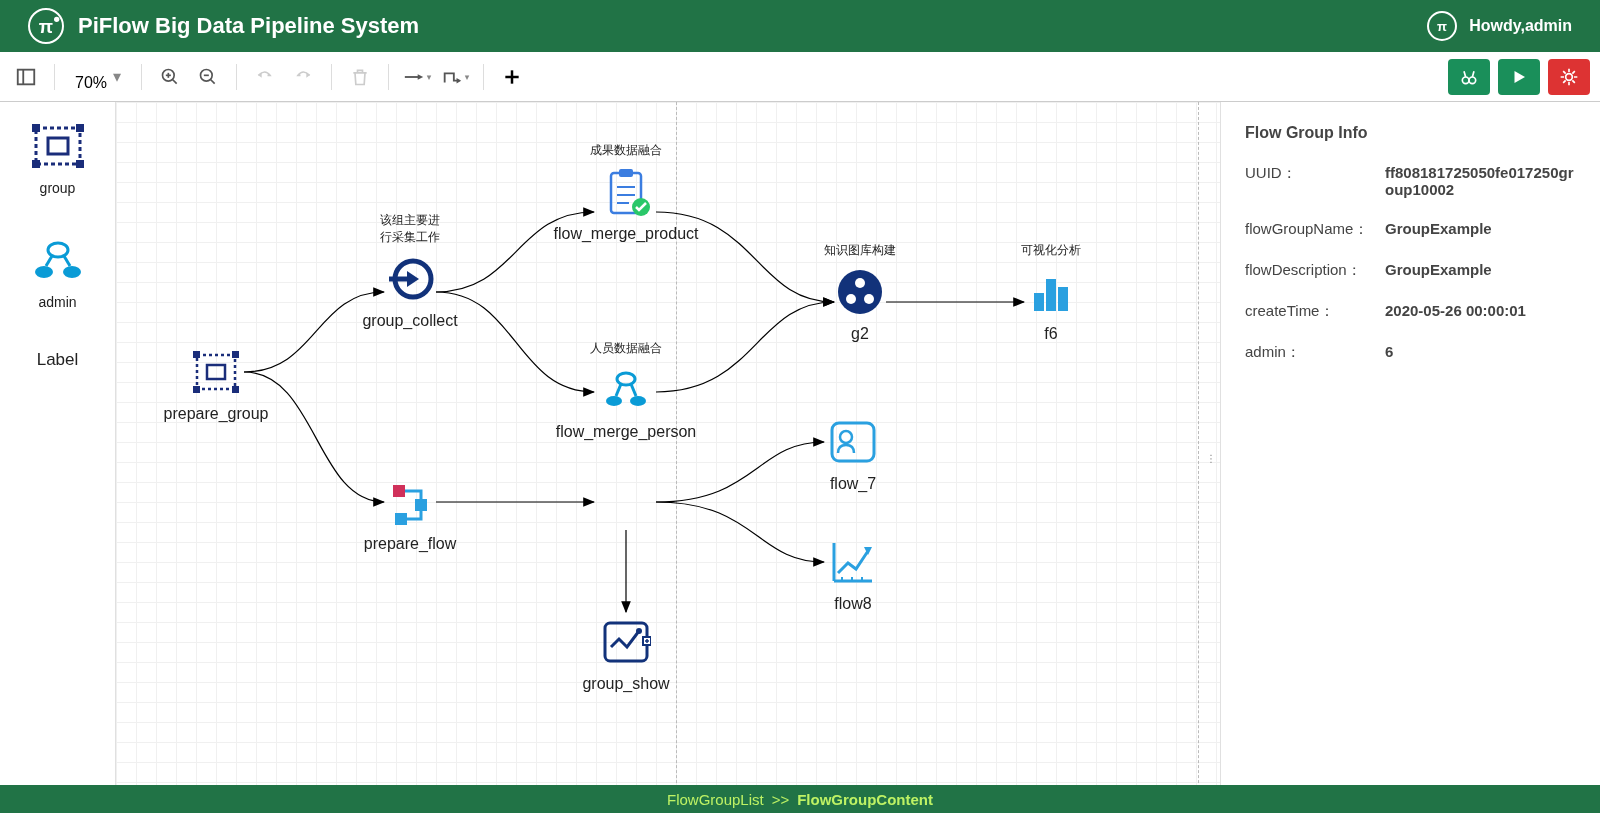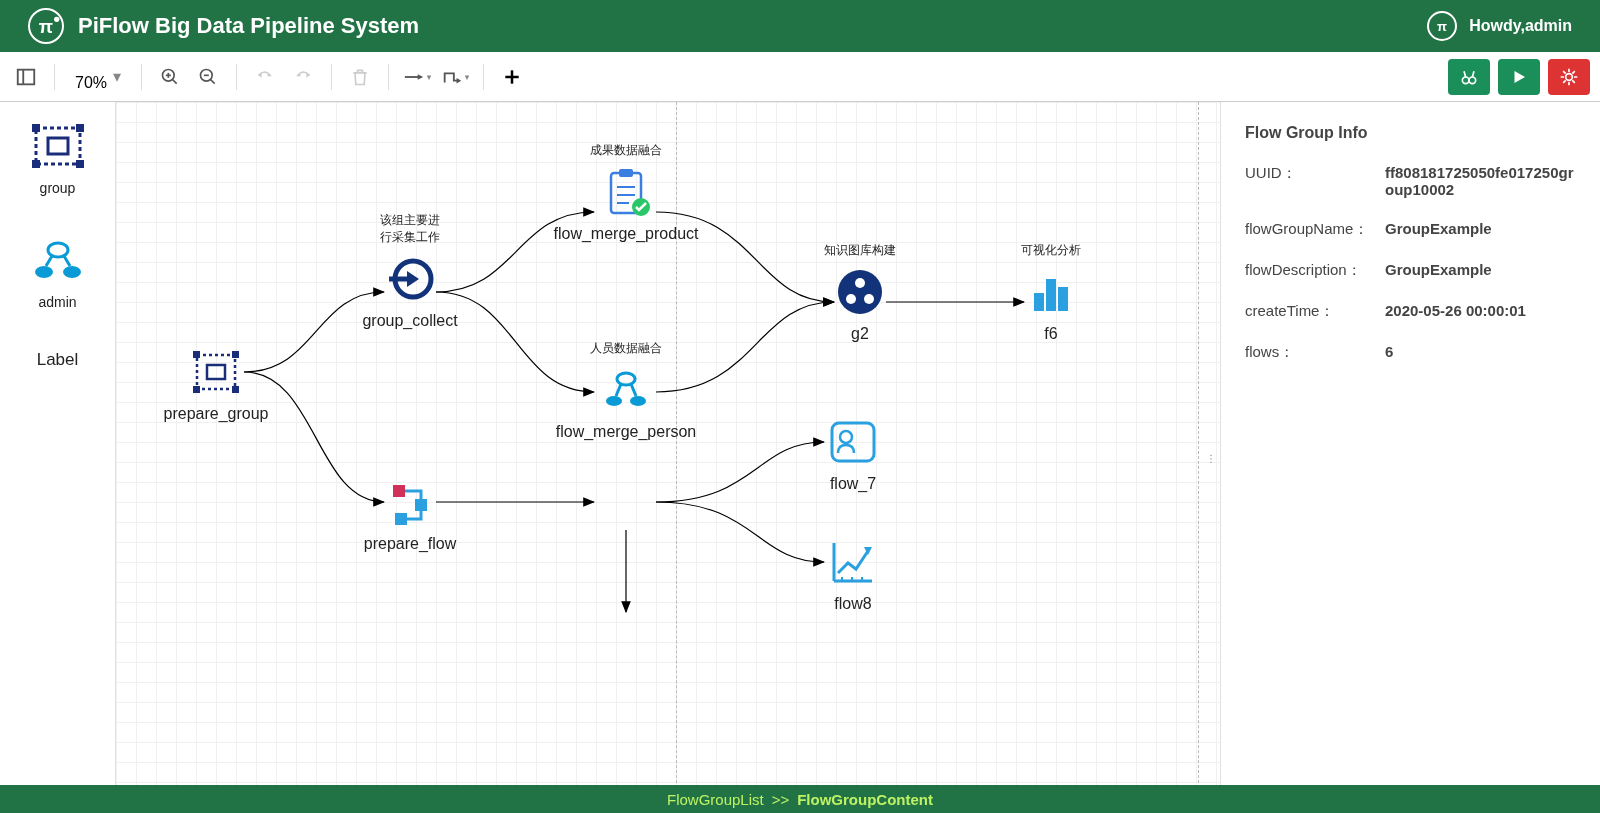--- a/index.html
+++ b/index.html
@@ -303,20 +303,33 @@
             <ellipse cx="13" cy="32" rx="8" ry="5" fill="#0a9bd6"></ellipse>
             <ellipse cx="37" cy="32" rx="8" ry="5" fill="#0a9bd6"></ellipse>
             <line x1="20" y1="15" x2="15" y2="27" stroke="#0a9bd6" stroke-width="3"></line>
             <line x1="30" y1="15" x2="35" y2="27" stroke="#0a9bd6" stroke-width="3"></line>
           </svg>
       </div>
       <div class="node-label-bottom">flow_merge_person</div>
     </div>
 
 
+    <div class="node" style="left:510px; top:515px;">
+      <div class="node-icon">
+        <svg class="isvg" viewBox="0 0 50 50">
+            <rect x="4" y="6" width="42" height="38" rx="5" fill="none" stroke="#12327a" stroke-width="3"></rect>
+            <path d="M10 30 L18 22 L26 30 L38 14" fill="none" stroke="#12327a" stroke-width="3"></path>
+            <circle cx="38" cy="14" r="3" fill="#12327a"></circle>
+            <rect x="42" y="20" width="8" height="8" fill="#fff" stroke="#12327a" stroke-width="2"></rect>
+            <line x1="46" y1="22" x2="46" y2="26" stroke="#12327a" stroke-width="1.5"></line>
+            <line x1="44" y1="24" x2="48" y2="24" stroke="#12327a" stroke-width="1.5"></line>
+          </svg>
+      </div>
+      <div class="node-label-bottom">group_show</div>
+    </div>
 
     <div class="node" style="left:744px; top:140px;">
       <div class="node-label-top">知识图库构建</div>
       <div class="node-icon">
         <svg class="isvg" viewBox="0 0 50 50">
             <circle cx="25" cy="25" r="22" fill="#12327a"></circle>
             <circle cx="25" cy="16" r="5" fill="#fff"></circle>
             <circle cx="16" cy="32" r="5" fill="#fff"></circle>
             <circle cx="34" cy="32" r="5" fill="#fff"></circle>
           </svg>
@@ -377,21 +390,21 @@
     </div>
     <div class="info-row">
       <div class="info-key">flowDescription：</div>
       <div class="info-val">GroupExample</div>
     </div>
     <div class="info-row">
       <div class="info-key">createTime：</div>
       <div class="info-val">2020-05-26 00:00:01</div>
     </div>
     <div class="info-row">
-      <div class="info-key">flows：</div>
+      <div class="info-key">admin：</div>
       <div class="info-val">6</div>
     </div>
   </div>
 </div>
 
 <div class="footer">
   <span>FlowGroupList</span>
   <span>&gt;&gt;</span>
   <span class="crumb-active">FlowGroupContent</span>
 </div>

